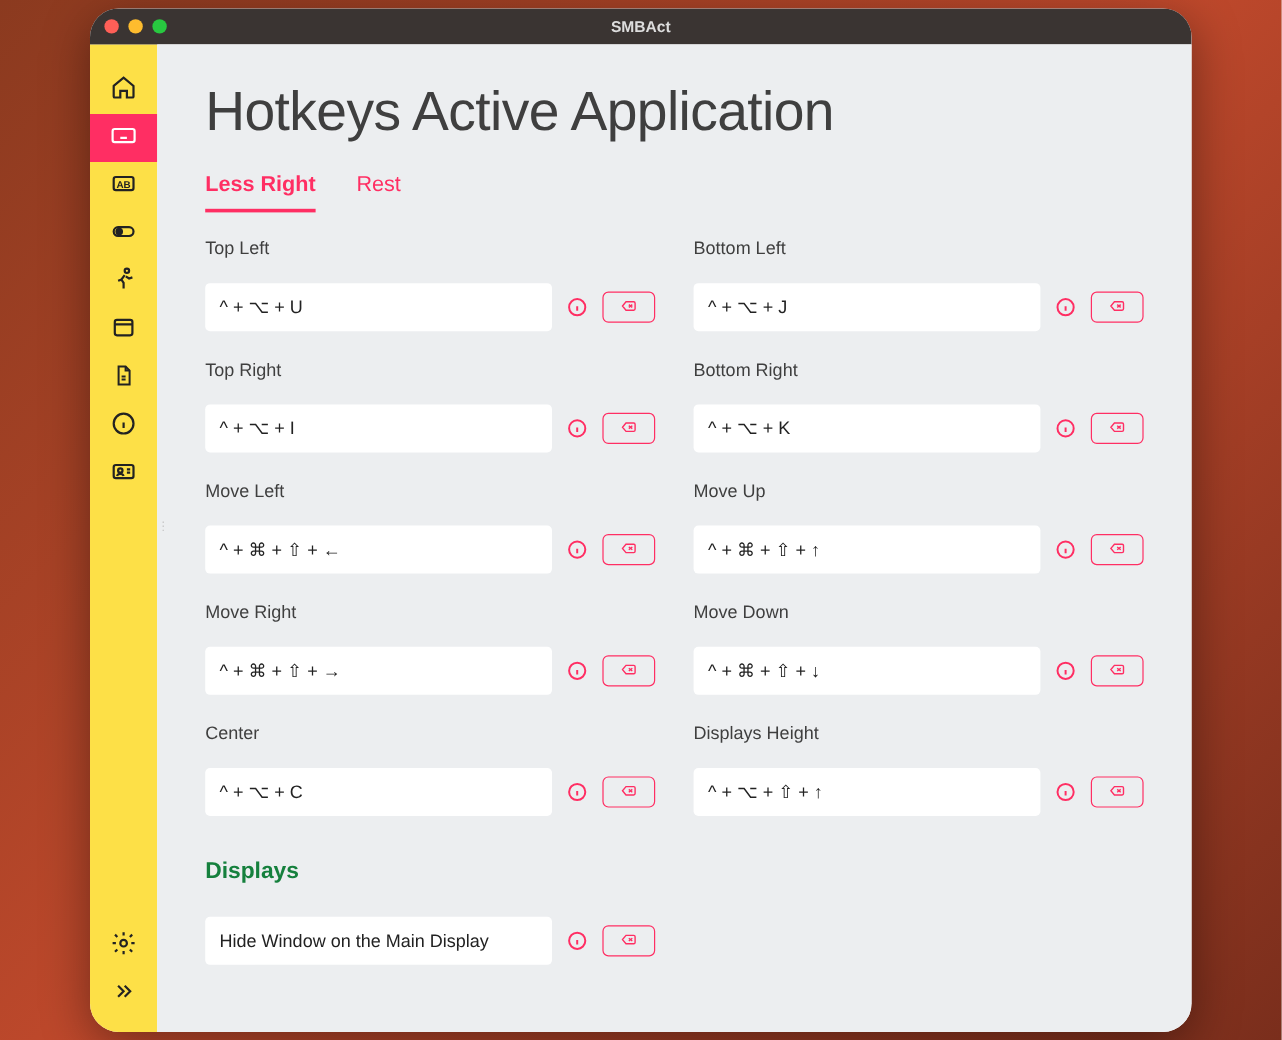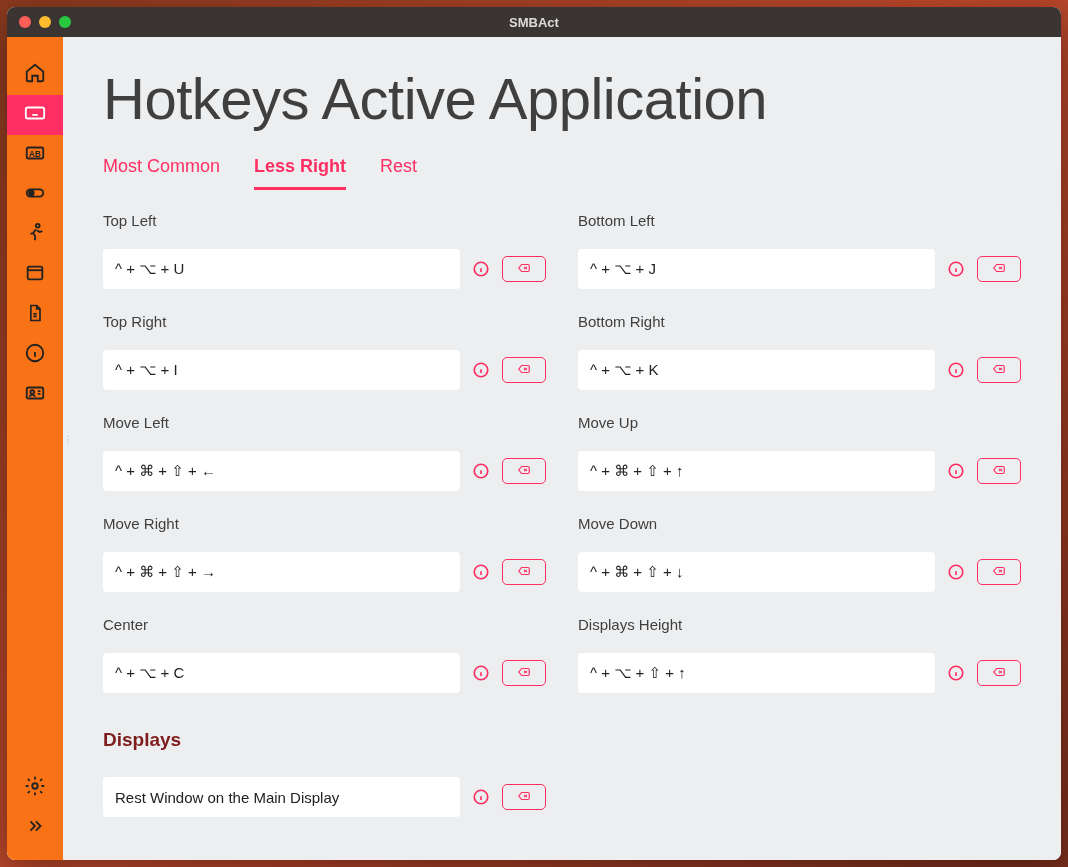--- a/index.html
+++ b/index.html
@@ -8,24 +8,24 @@
     font-family: -apple-system, BlinkMacSystemFont, "Segoe UI", Helvetica, Arial, sans-serif;
     background: linear-gradient(135deg, #8b3a1f 0%, #c0492c 50%, #7a2e1c 100%);
     display: flex;
     align-items: center;
     justify-content: center;
     width: 1068px;
     height: 867px;
     overflow: hidden;
   }
   .window {
-    width: 1054px;
+    width: 918px;
     height: 853px;
     background: #fff;
-    border-radius: 8px;
+    border-radius: 24px;
     overflow: hidden;
     box-shadow: 0 10px 40px rgba(0,0,0,0.4);
     display: flex;
     flex-direction: column;
   }
   .titlebar {
     height: 30px;
     background: #3a3432;
     display: flex;
     align-items: center;
@@ -52,21 +52,21 @@
     font-weight: 600;
     pointer-events: none;
   }
   .body {
     flex: 1;
     display: flex;
     min-height: 0;
   }
   .sidebar {
     width: 56px;
-    background: #f97316;
+    background: #fde047;
     display: flex;
     flex-direction: column;
     padding-top: 18px;
     flex-shrink: 0;
     border-right: 1px solid rgba(0,0,0,0);
   }
   .sidebar-top { flex: 1; display: flex; flex-direction: column; gap: 0; }
   .sidebar-bottom { display: flex; flex-direction: column; padding-bottom: 12px; }
   .sidebar-item {
     width: 56px;
@@ -98,21 +98,21 @@
     transform: translateY(-50%);
     width: 6px;
     height: 22px;
     color: #c6c6c6;
     font-size: 10px;
     line-height: 4px;
     letter-spacing: 1px;
     user-select: none;
   }
   h1.page-title {
-    font-size: 58px;
+    font-size: 46px;
     font-weight: 400;
     color: #3f3f3f;
     margin-bottom: 24px;
     letter-spacing: -0.5px;
   }
   .tabs {
     display: flex;
     gap: 34px;
     margin-bottom: 22px;
   }
@@ -174,21 +174,21 @@
     align-items: center;
     justify-content: center;
     cursor: pointer;
     flex-shrink: 0;
   }
   .clear-btn svg { width: 16px; height: 14px; }
 
   .section-heading {
     font-size: 19px;
     font-weight: 700;
-    color: #7f1d1d;
+    color: #15803d;
     margin-top: 36px;
     margin-bottom: 26px;
   }
 </style>
 </head>
 <body>
 
 <div class="window">
   <div class="titlebar">
     <div class="traffic-lights">
@@ -293,21 +293,20 @@
           </span>
         </div>
       </div>
     </nav>
 
     <main class="main">
       <div class="drag-handle">⋮</div>
       <h1 class="page-title">Hotkeys Active Application</h1>
 
       <div class="tabs">
-        <div class="tab">Most Common</div>
         <div class="tab active">Less Right</div>
         <div class="tab">Rest</div>
       </div>
 
       <div class="grid">
 
         <div class="field">
           <div class="field-label">Top Left</div>
           <div class="field-row">
             <div class="hotkey-input">^ + ⌥ + U</div>
@@ -497,21 +496,21 @@
           </div>
         </div>
 
       </div>
 
       <div class="section-heading">Displays</div>
 
       <div class="grid">
         <div class="field">
           <div class="field-row">
-            <div class="hotkey-input">Rest Window on the Main Display</div>
+            <div class="hotkey-input">Hide Window on the Main Display</div>
             <span class="info-icon">
                 <svg viewBox="0 0 24 24" fill="none" stroke="currentColor" stroke-width="2.2">
                   <circle cx="12" cy="12" r="9"></circle>
                   <path d="M12 8h0M12 11v5"></path>
                 </svg>
               </span>
             <button class="clear-btn">
                 <span><svg viewBox="0 0 24 24" fill="none" stroke="currentColor" stroke-width="2">
                     <path d="M8 6h11a2 2 0 0 1 2 2v8a2 2 0 0 1-2 2H8l-5-6 5-6z"></path>
                     <path d="M12 10l5 4M17 10l-5 4"></path>

